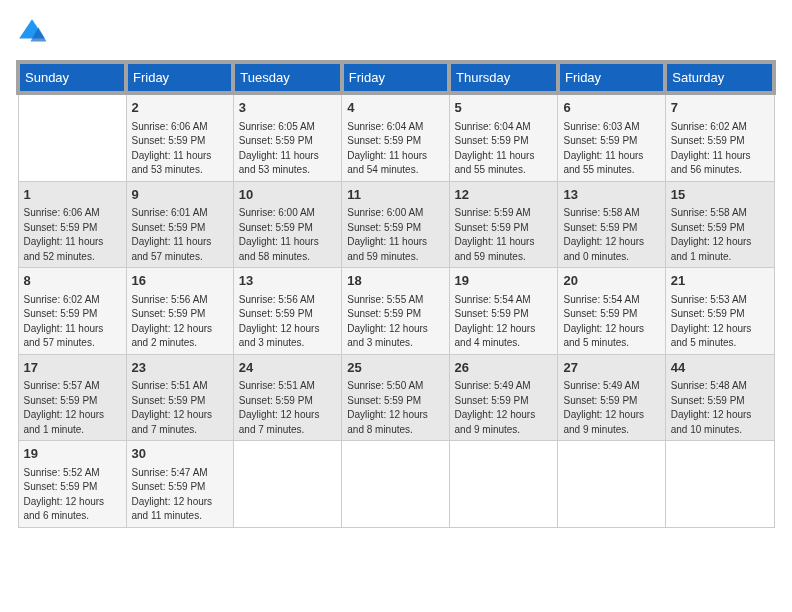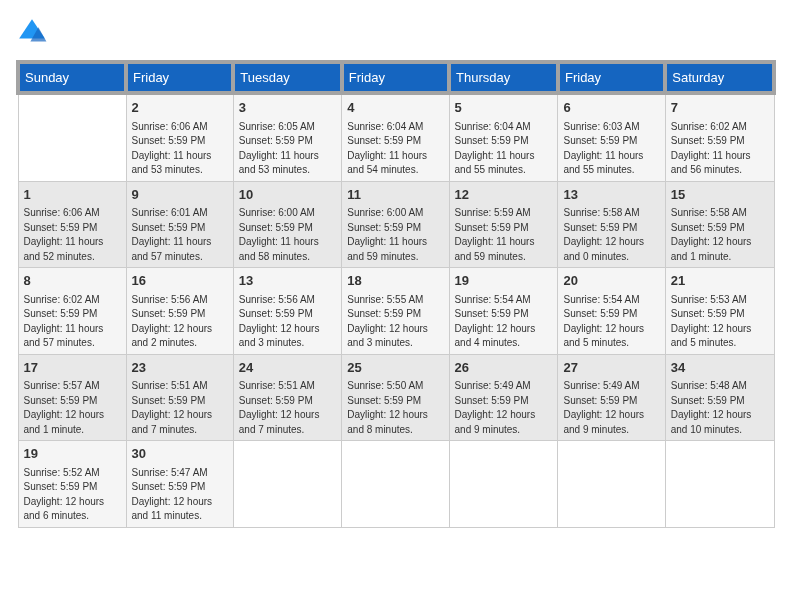--- a/index.html
+++ b/index.html
@@ -148,21 +148,21 @@
         <td><span class="day-number">20</span><span class="day-info">Sunrise: 5:54 AM<br>Sunset: 5:59 PM<br>Daylight: 12 hours and 5 minutes.</span></td>
         <td><span class="day-number">21</span><span class="day-info">Sunrise: 5:53 AM<br>Sunset: 5:59 PM<br>Daylight: 12 hours and 5 minutes.</span></td>
       </tr>
       <tr>
         <td><span class="day-number">17</span><span class="day-info">Sunrise: 5:57 AM<br>Sunset: 5:59 PM<br>Daylight: 12 hours and 1 minute.</span></td>
         <td><span class="day-number">23</span><span class="day-info">Sunrise: 5:51 AM<br>Sunset: 5:59 PM<br>Daylight: 12 hours and 7 minutes.</span></td>
         <td><span class="day-number">24</span><span class="day-info">Sunrise: 5:51 AM<br>Sunset: 5:59 PM<br>Daylight: 12 hours and 7 minutes.</span></td>
         <td><span class="day-number">25</span><span class="day-info">Sunrise: 5:50 AM<br>Sunset: 5:59 PM<br>Daylight: 12 hours and 8 minutes.</span></td>
         <td><span class="day-number">26</span><span class="day-info">Sunrise: 5:49 AM<br>Sunset: 5:59 PM<br>Daylight: 12 hours and 9 minutes.</span></td>
         <td><span class="day-number">27</span><span class="day-info">Sunrise: 5:49 AM<br>Sunset: 5:59 PM<br>Daylight: 12 hours and 9 minutes.</span></td>
-        <td><span class="day-number">34</span><span class="day-info">Sunrise: 5:48 AM<br>Sunset: 5:59 PM<br>Daylight: 12 hours and 10 minutes.</span></td>
+        <td><span class="day-number">44</span><span class="day-info">Sunrise: 5:48 AM<br>Sunset: 5:59 PM<br>Daylight: 12 hours and 10 minutes.</span></td>
       </tr>
       <tr>
         <td><span class="day-number">19</span><span class="day-info">Sunrise: 5:52 AM<br>Sunset: 5:59 PM<br>Daylight: 12 hours and 6 minutes.</span></td>
         <td><span class="day-number">30</span><span class="day-info">Sunrise: 5:47 AM<br>Sunset: 5:59 PM<br>Daylight: 12 hours and 11 minutes.</span></td>
         <td class="empty"></td>
         <td class="empty"></td>
         <td class="empty"></td>
         <td class="empty"></td>
         <td class="empty"></td>
       </tr>

